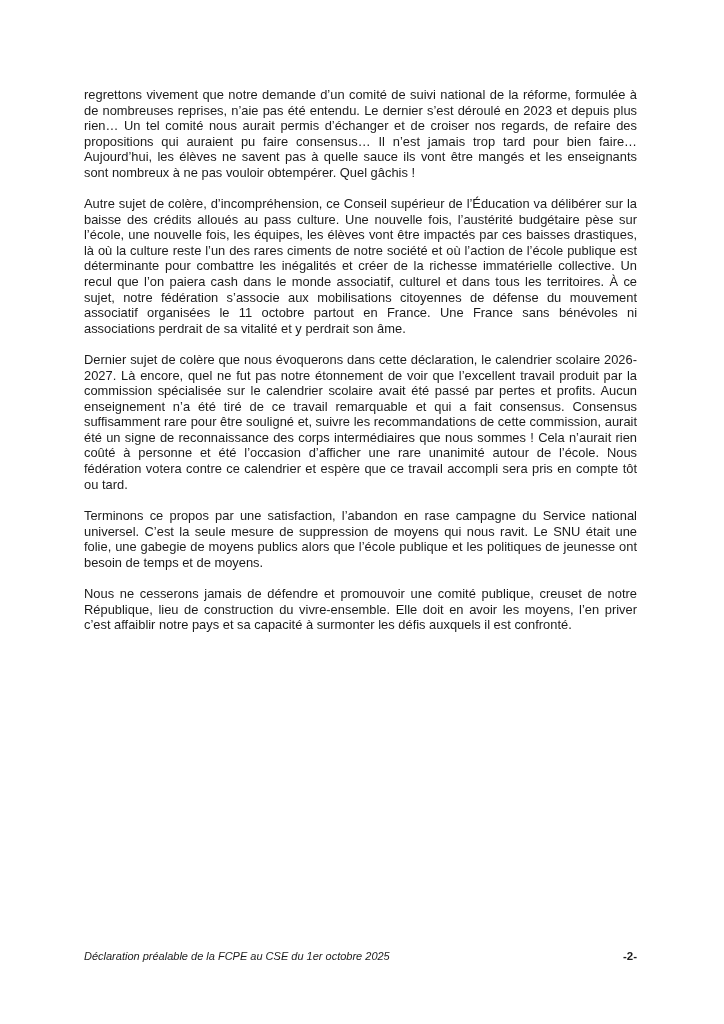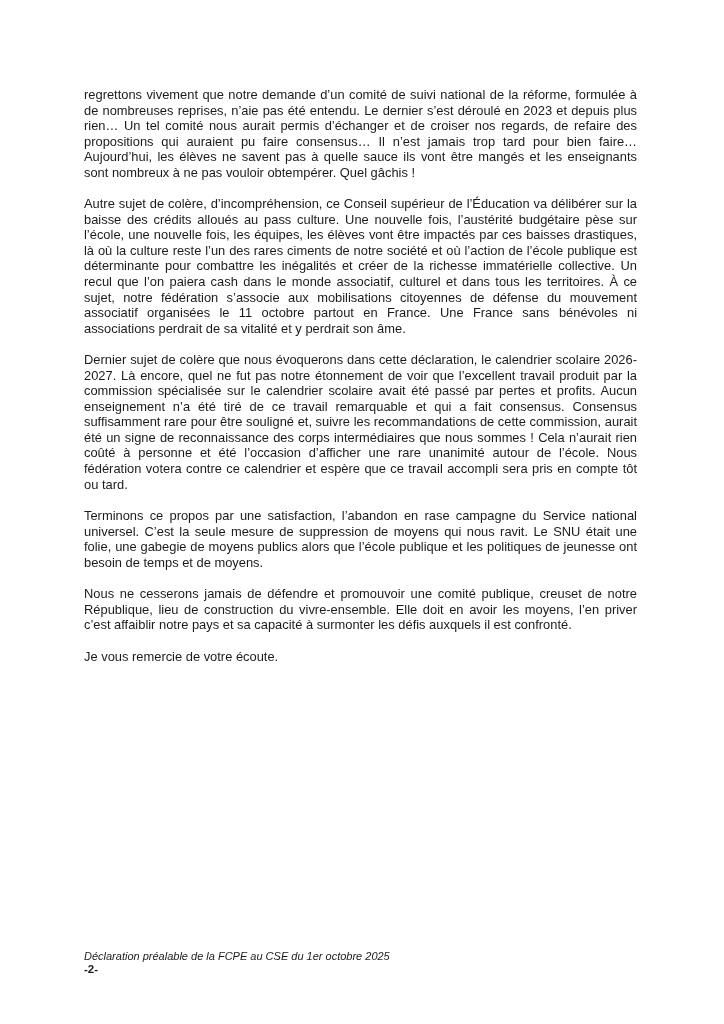--- a/index.html
+++ b/index.html
@@ -30,42 +30,40 @@
     margin: 0 0 16px 0;
     padding: 0;
   }
   .footer {
     position: absolute;
     left: 84px;
     top: 950px;
     width: 553px;
     display: flex;
     justify-content: space-between;
-    align-items: flex-start;
+    align-items: center;
     font-size: 11px;
     line-height: 13px;
-    flex-direction: column;
   }
   .footer-title {
     font-style: italic;
   }
   .footer-page {
     font-weight: bold;
     font-size: 11.5px;
   }
 </style>
 </head>
 <body>
 
 <div class="page">
   <div class="doc-text">
       <p class="para">regrettons vivement que notre demande d’un comité de suivi national de la réforme, formulée à de nombreuses reprises, n’aie pas été entendu. Le dernier s’est déroulé en 2023 et depuis plus rien… Un tel comité nous aurait permis d’échanger et de croiser nos regards, de refaire des propositions qui auraient pu faire consensus… Il n’est jamais trop tard pour bien faire… Aujourd’hui, les élèves ne savent pas à quelle sauce ils vont être mangés et les enseignants sont nombreux à ne pas vouloir obtempérer. Quel gâchis !</p>
       <p class="para">Autre sujet de colère, d’incompréhension, ce Conseil supérieur de l’Éducation va délibérer sur la baisse des crédits alloués au pass culture. Une nouvelle fois, l’austérité budgétaire pèse sur l’école, une nouvelle fois, les équipes, les élèves vont être impactés par ces baisses drastiques, là où la culture reste l’un des rares ciments de notre société et où l’action de l’école publique est déterminante pour combattre les inégalités et créer de la richesse immatérielle collective. Un recul que l’on paiera cash dans le monde associatif, culturel et dans tous les territoires. À ce sujet, notre fédération s’associe aux mobilisations citoyennes de défense du mouvement associatif organisées le 11 octobre partout en France. Une France sans bénévoles ni associations perdrait de sa vitalité et y perdrait son âme.</p>
       <p class="para">Dernier sujet de colère que nous évoquerons dans cette déclaration, le calendrier scolaire 2026-2027. Là encore, quel ne fut pas notre étonnement de voir que l’excellent travail produit par la commission spécialisée sur le calendrier scolaire avait été passé par pertes et profits. Aucun enseignement n’a été tiré de ce travail remarquable et qui a fait consensus. Consensus suffisamment rare pour être souligné et, suivre les recommandations de cette commission, aurait été un signe de reconnaissance des corps intermédiaires que nous sommes ! Cela n’aurait rien coûté à personne et été l’occasion d’afficher une rare unanimité autour de l’école. Nous fédération votera contre ce calendrier et espère que ce travail accompli sera pris en compte tôt ou tard.</p>
       <p class="para">Terminons ce propos par une satisfaction, l’abandon en rase campagne du Service national universel. C’est la seule mesure de suppression de moyens qui nous ravit. Le SNU était une folie, une gabegie de moyens publics alors que l’école publique et les politiques de jeunesse ont besoin de temps et de moyens.</p>
       <p class="para">Nous ne cesserons jamais de défendre et promouvoir une comité publique, creuset de notre République, lieu de construction du vivre-ensemble. Elle doit en avoir les moyens, l’en priver c’est affaiblir notre pays et sa capacité à surmonter les défis auxquels il est confronté.</p>
-      <p class="para">Je vous remercie de votre écoute.</p>
     </div>
   <div class="footer">
     <span class="footer-title">Déclaration préalable de la FCPE au CSE du 1er octobre 2025</span>
     <span class="footer-page">-2-</span>
   </div>
 </div>
 
 </body></html>

